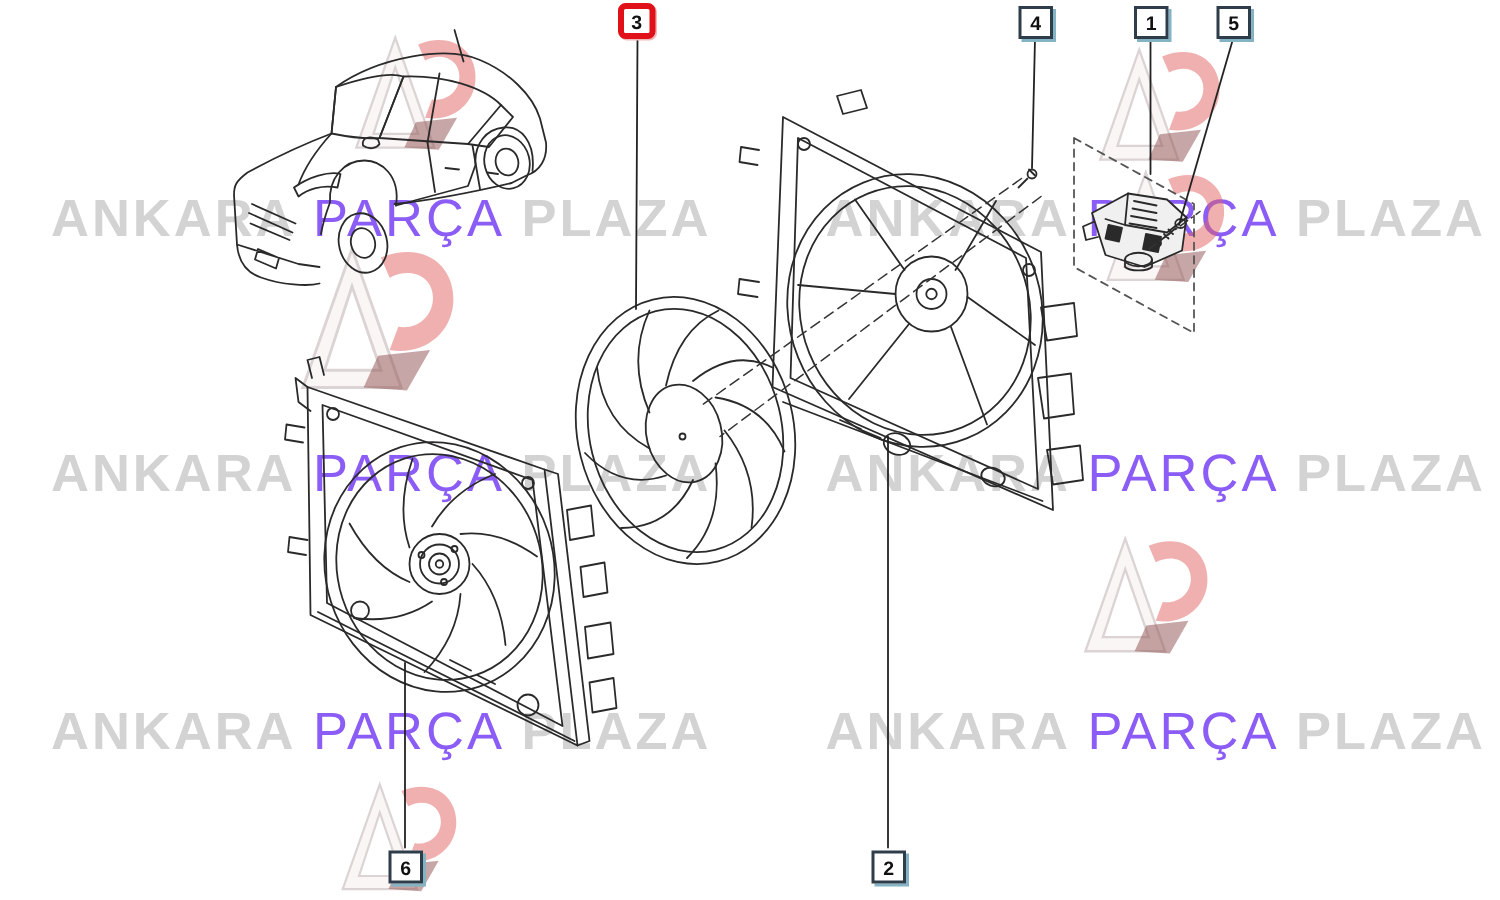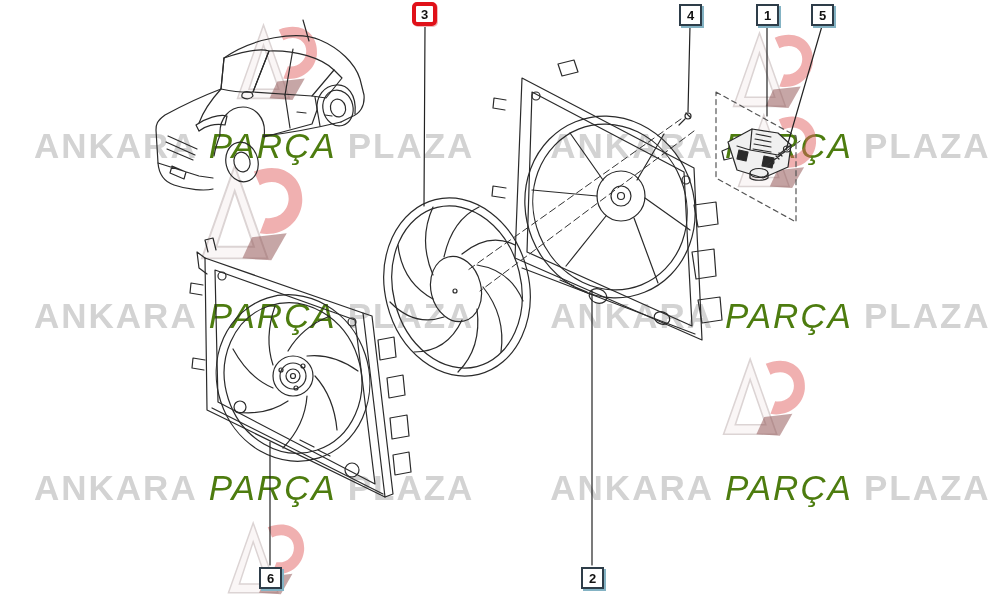--- a/index.html
+++ b/index.html
@@ -4,21 +4,21 @@
 <style>
   html,body{margin:0;padding:0;background:#fff;}
   .screen{position:relative;width:1000px;height:600px;background:#ffffff;overflow:hidden;
           font-family:"Liberation Sans",sans-serif;}
   
   .wm-layer{position:absolute;inset:0;z-index:0;}
   .wm-row{position:absolute;display:flex;gap:76px;white-space:nowrap;
           font-size:35px;line-height:1;letter-spacing:2px;}
   .wm-instance{display:inline-flex;gap:11px;}
   .wm-bold{font-weight:bold;color:#d3d3d3;}
-  .wm-light{font-weight:normal;color:#4d7c0f;font-style:italic;}
+  .wm-light{font-weight:normal;color:#8b5cf6;}
   .wm-logo{position:absolute;}
   
   .art{position:absolute;inset:0;z-index:1;}
   
   .callout{position:absolute;z-index:2;width:19px;height:18px;background:#fff;
            border:2px solid #2e3d49;box-shadow:2px 2px 0 #84b3c4;
            display:flex;align-items:center;justify-content:center;
            font-weight:bold;font-size:13px;color:#111;cursor:pointer;}
   .callout.red{width:17px;height:16px;border:4px solid #e01119;border-radius:5px;
                box-shadow:1px 1px 0 #f0b9ba;}

